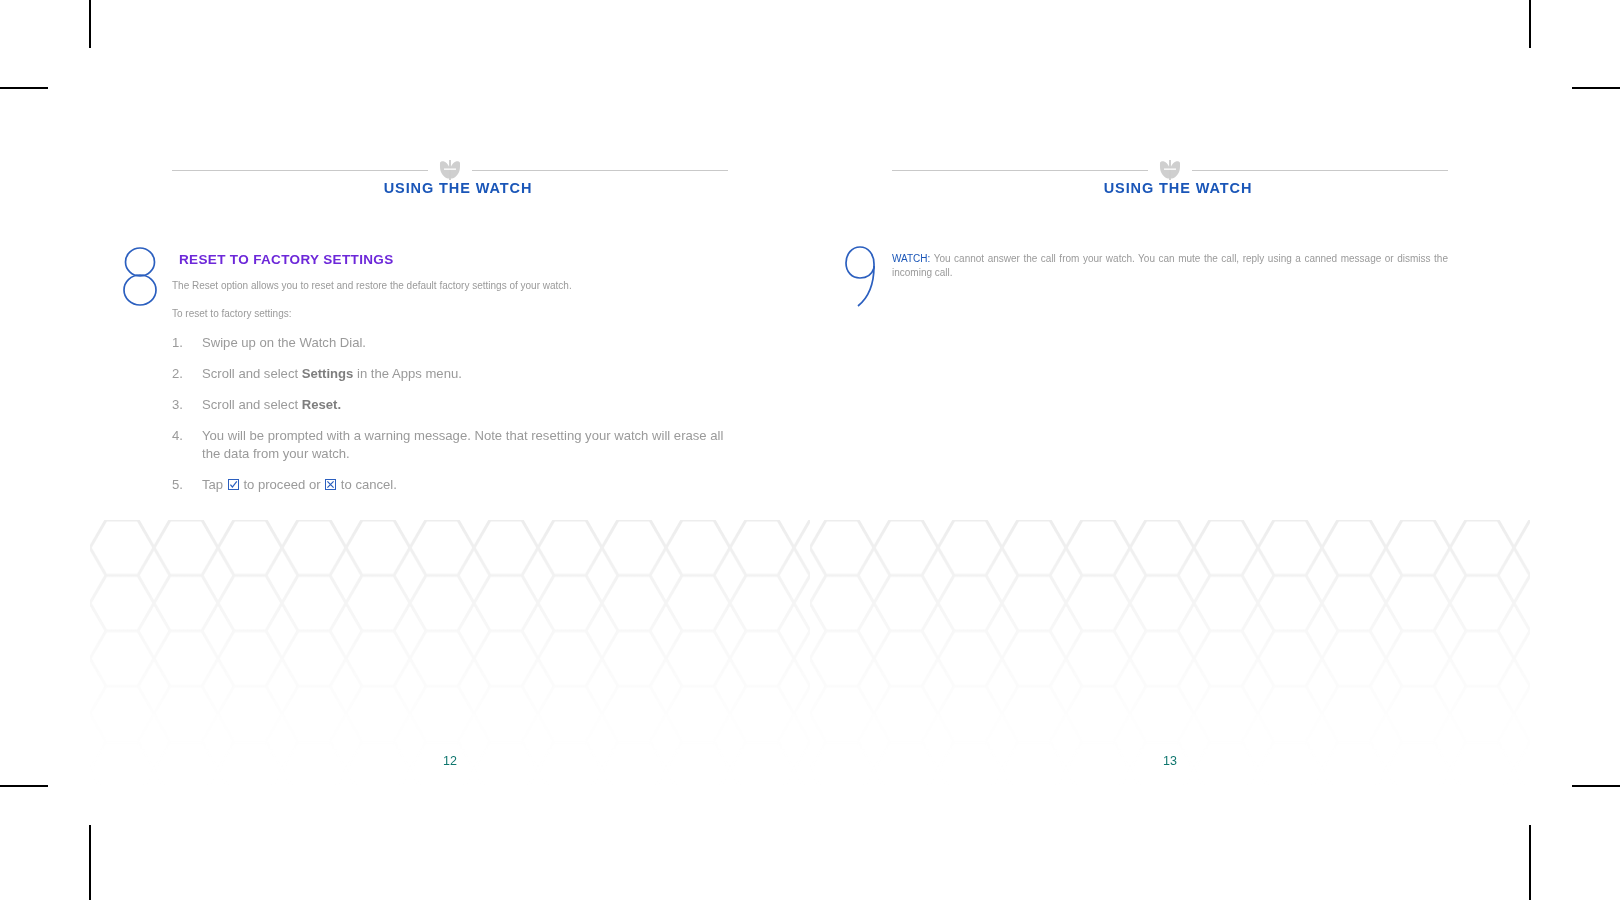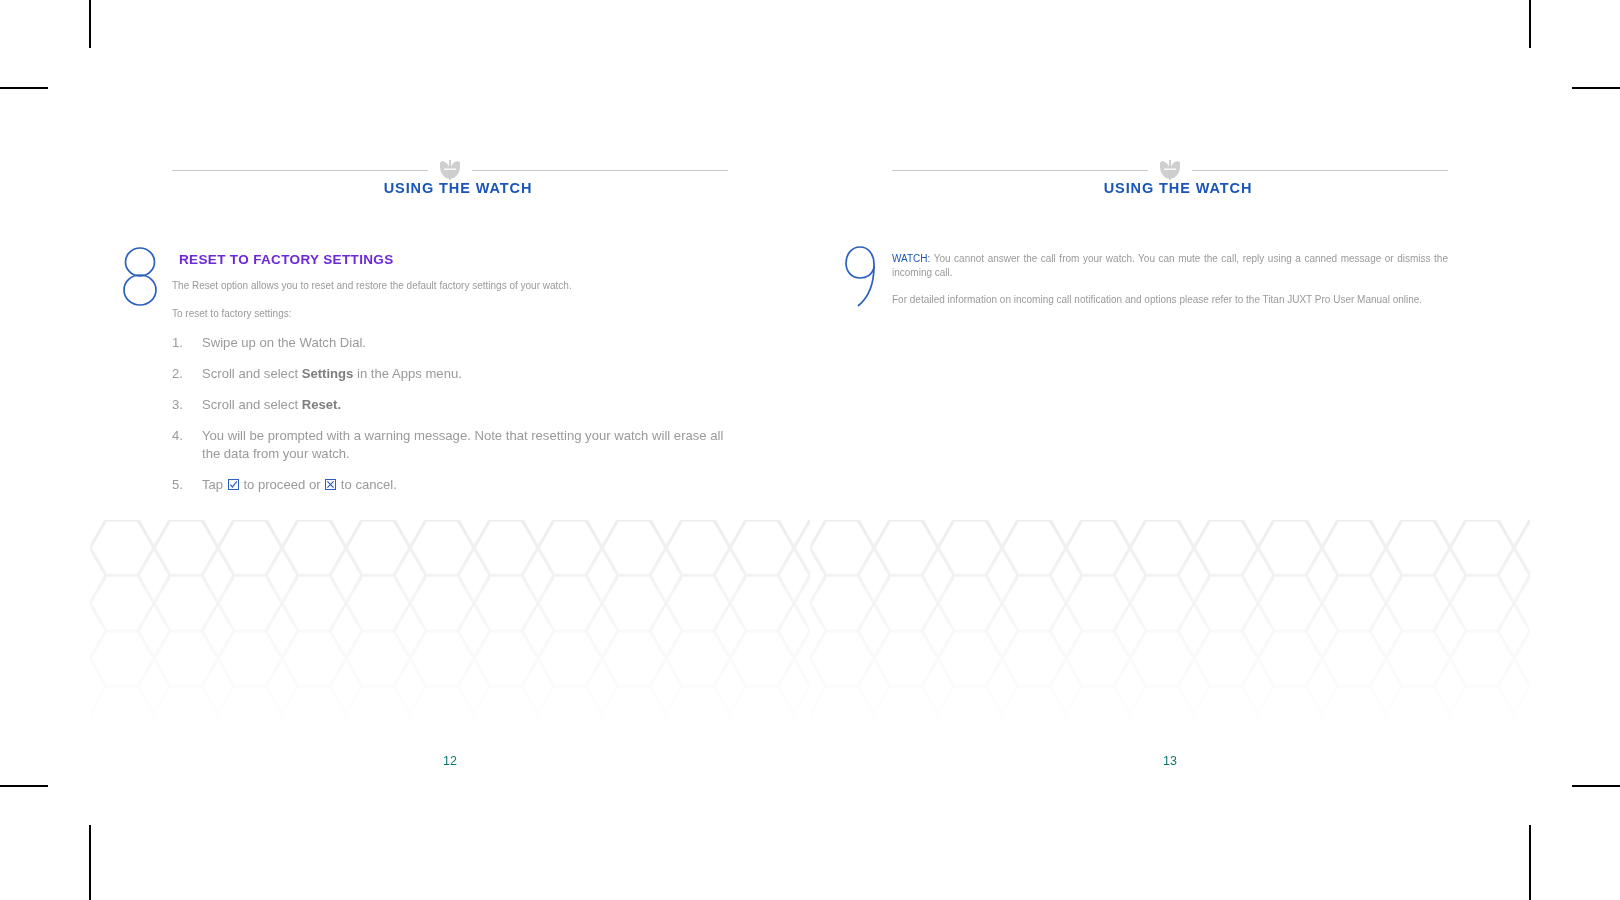--- a/index.html
+++ b/index.html
@@ -282,19 +282,18 @@
         <svg width="40" height="66" viewBox="0 0 40 66" xmlns="http://www.w3.org/2000/svg">
           <path d="M34 20 C34 10 28 3 20 3 C12 3 6 10 6 19 C6 28 12 34 20 34 C27 34 32 30 34 24 L34 20 Z" fill="none" stroke="#2b5fbf" stroke-width="1.7"></path>
           <path d="M34 22 C34 40 28 54 18 62" fill="none" stroke="#2b5fbf" stroke-width="1.7"></path>
         </svg>
       </div>
 
 
 
       <p class="body just"><span class="noteLbl">WATCH:</span><span> You cannot answer the call from your watch. You can mute the call, reply using a canned message or dismiss the incoming call.</span></p>
 
-      <p class="body just">For detailed information on incoming call notification and options please refer to the Titan JUXT Pro User Manual online.</p>
     </div>
 
     <div class="pageNum">13</div>
   </div>
 
 </div>
 
 </body></html>

